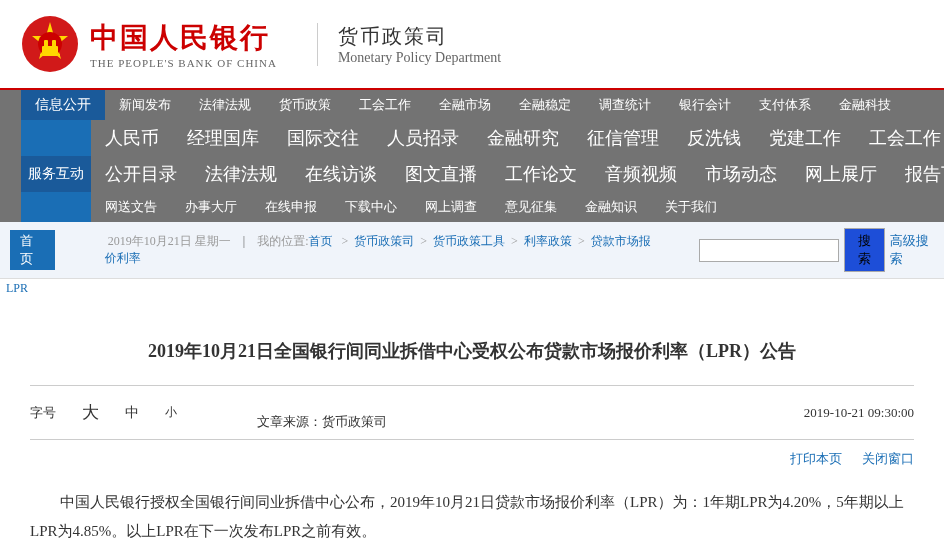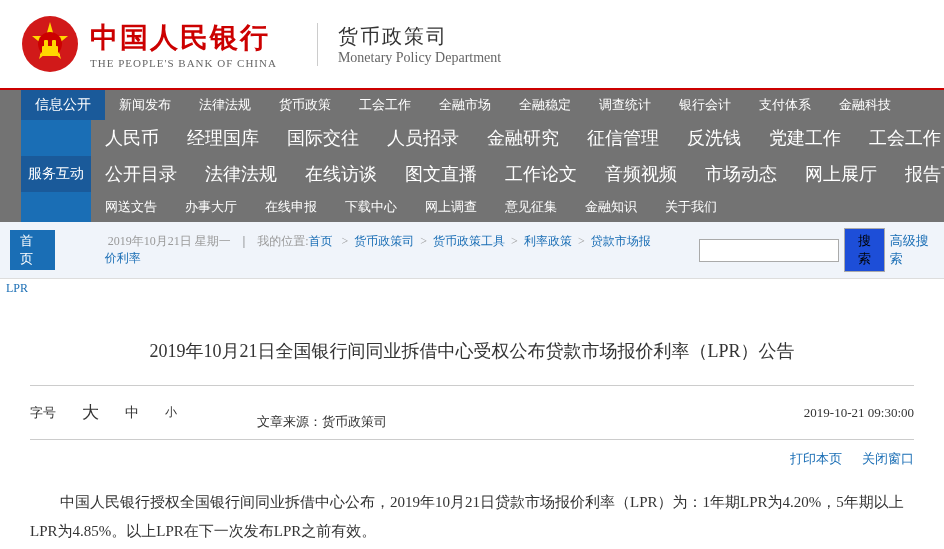--- a/index.html
+++ b/index.html
@@ -145,21 +145,21 @@
       text-decoration: none;
     }
 
     
     .content {
       padding: 20px 30px;
     }
     .article-title {
       text-align: center;
       font-size: 18px;
-      font-weight: normal;
+      font-weight: bold;
       color: #333;
       margin: 20px 0 20px 0;
       line-height: 1.5;
     }
     .article-meta {
       display: flex;
       align-items: center;
       border-top: 1px solid #ccc;
       border-bottom: 1px solid #ccc;
       padding: 8px 0;

